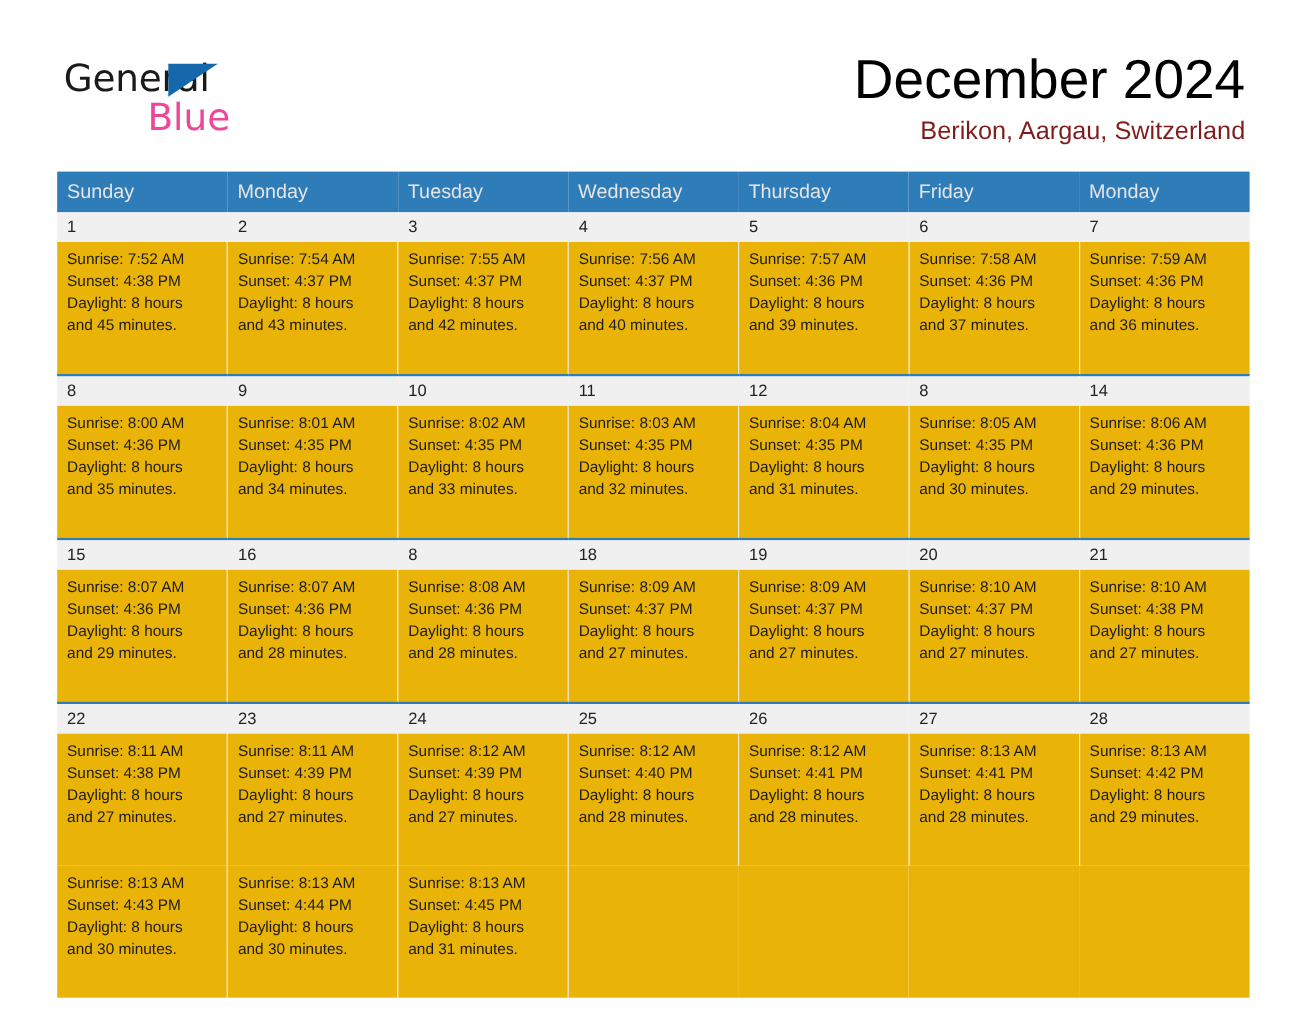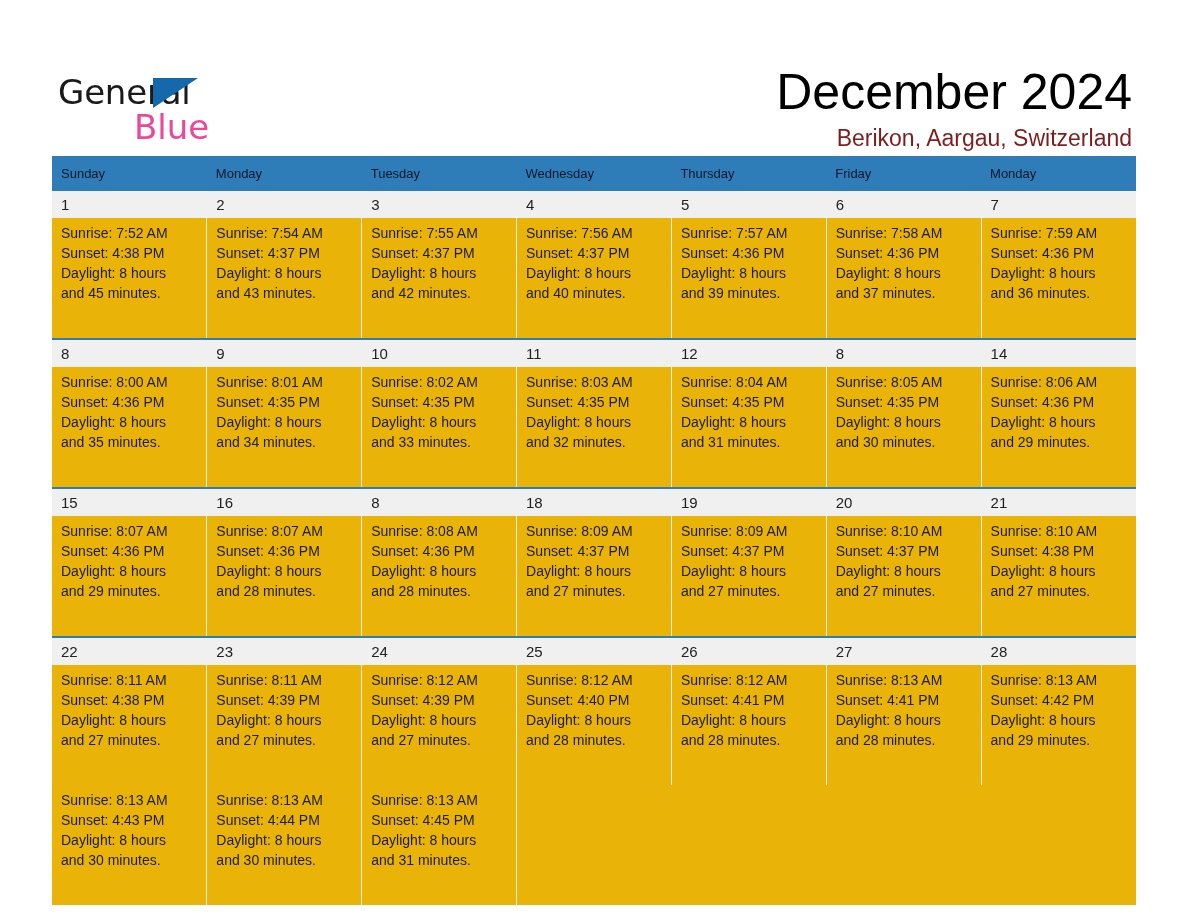--- a/index.html
+++ b/index.html
@@ -22,21 +22,20 @@
     box-sizing: border-box;
   }
 
   
   .masthead {
     position: absolute;
     left: 0;
     top: 0;
     width: 1188px;
     height: 155px;
-    margin-top: 20px;
   }
 
   .logo {
     position: absolute;
     left: 58px;
     top: 52px;
     width: 260px;
     height: 80px;
   }
   .logo-general {
@@ -98,22 +97,22 @@
     left: 52px;
     top: 156px;
     width: 1084px;
     border-collapse: collapse;
     table-layout: fixed;
   }
   .cal col { width: 154.85px; }
 
   .dow-row th {
     background: #2e7cb8;
-    color: #0f172a;
-    font-size: 13px;
+    color: #e5e5e5;
+    font-size: 18px;
     font-weight: 400;
     text-align: left;
     padding: 8px 0 8px 9px;
     height: 19px;
     vertical-align: middle;
     border: 0;
   }
 
   .num-row td {
     background: #f0f0f0;

